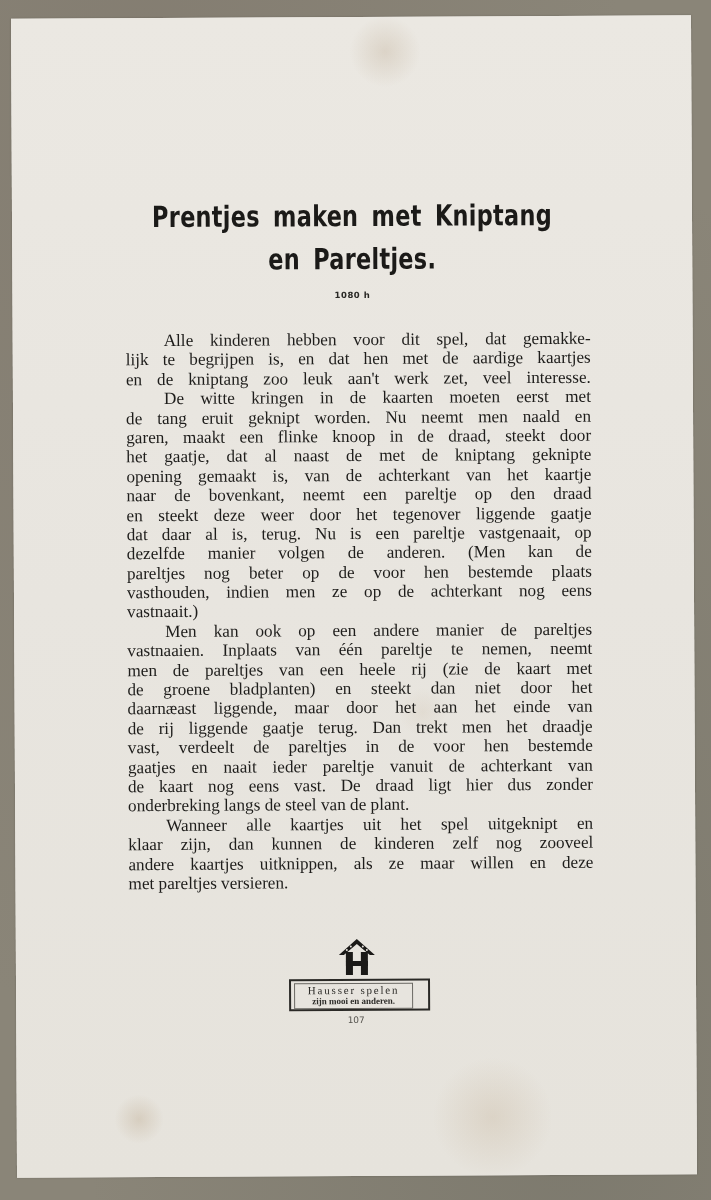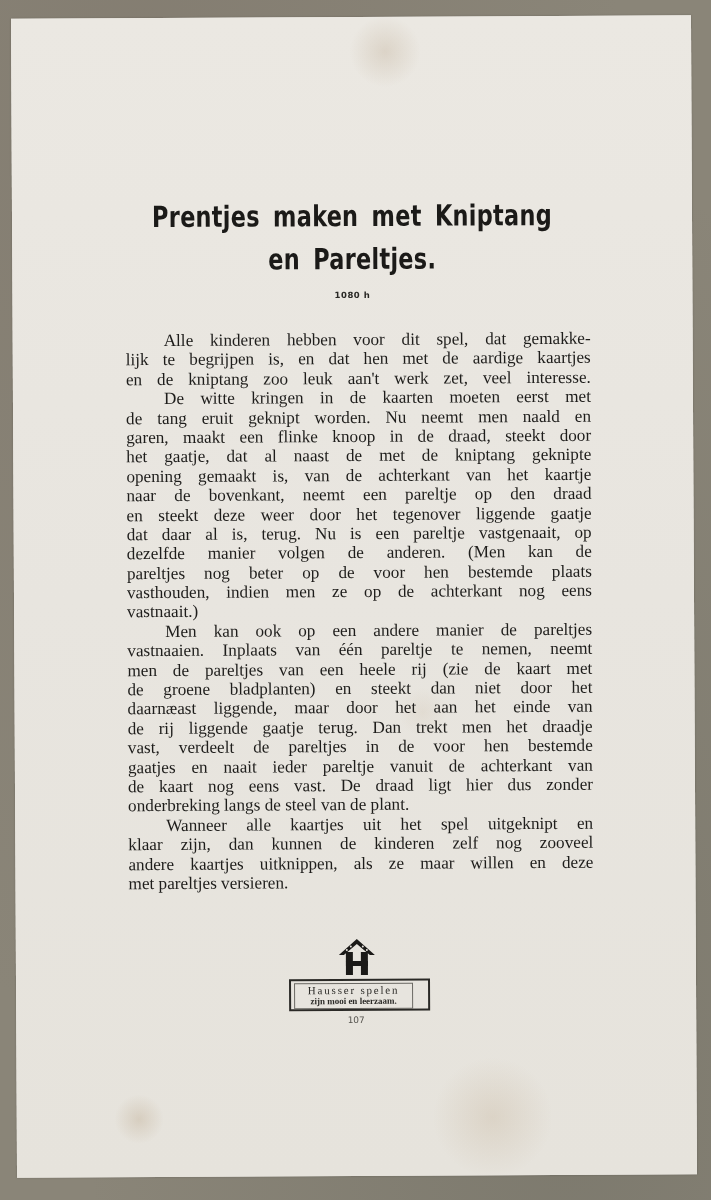--- a/index.html
+++ b/index.html
@@ -171,18 +171,18 @@
 
       <rect x="11" y="15" width="7" height="23" fill="#1b1a18"></rect>
       <rect x="26" y="15" width="7" height="23" fill="#1b1a18"></rect>
       <rect x="11" y="24" width="22" height="5" fill="#1b1a18"></rect>
     </svg>
   </div>
 
   <div class="slogan-box">
     <div class="inner">
       <span class="slogan-1">Hausser spelen</span>
-      <span class="slogan-2">zijn mooi en leerzaam.</span>
+      <span class="slogan-2">zijn mooi en anderen.</span>
     </div>
   </div>
 
   <div class="page-number">107</div>
 </div>
 
 </body></html>

